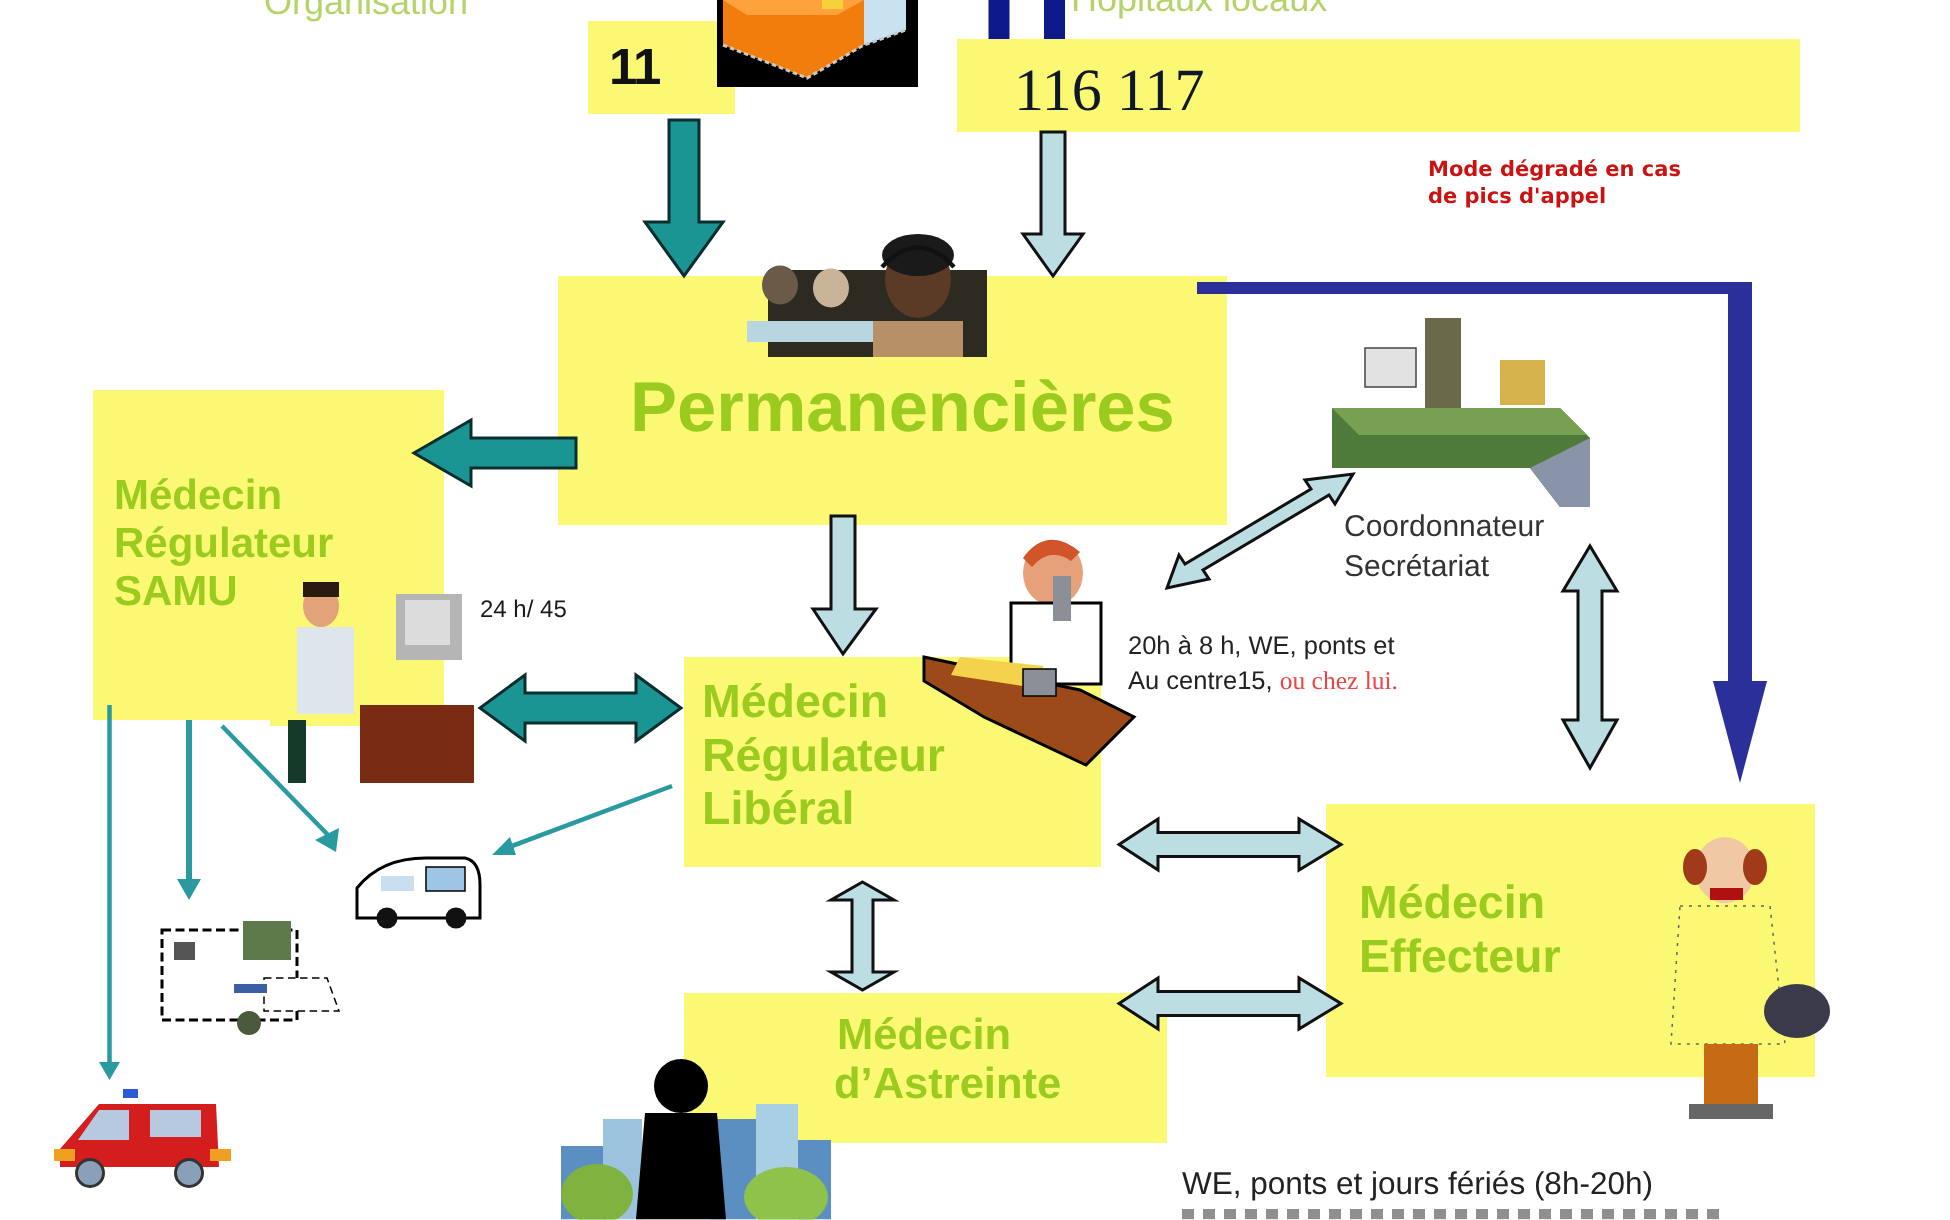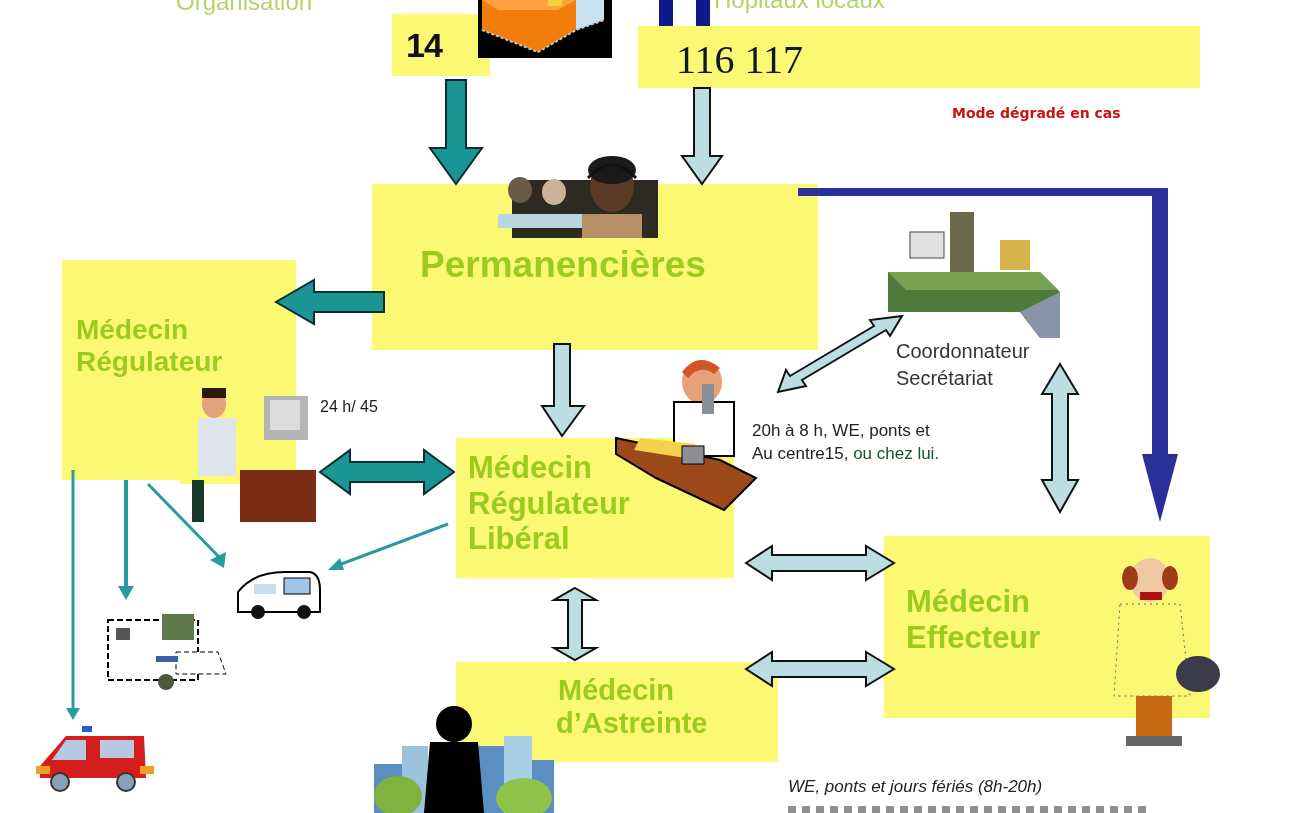--- a/index.html
+++ b/index.html
@@ -16,58 +16,60 @@
 
 <div class="title-partial" style="left:176px; top:-12px;">Organisation</div>
 <div class="title-partial" style="left:714px; top:-14px;">Hôpitaux locaux</div>
 
 <div class="abs" style="left:655px; top:0; width:62px; height:26px;">
   <div class="abs" style="left:4px; top:0; width:14px; height:26px; background:#0e1a8c;"></div>
   <div class="abs" style="left:41px; top:0; width:14px; height:26px; background:#0e1a8c;"></div>
 </div>
 
 <div class="box" style="left:392px; top:14px; width:98px; height:62px;"></div>
-<div class="abs" style="left:406px; top:26px; font-size:34px; font-weight:bold; color:#111; font-family:'Liberation Sans', sans-serif; letter-spacing:-1px;">14</div>
+<div class="abs" style="left:406px; top:26px; font-size:34px; font-weight:bold; color:#111; font-family:'Liberation Sans', sans-serif; letter-spacing:-1px;">11</div>
 
 <div class="abs" style="left:478px; top:0; width:134px; height:58px; background:#000;">
   <svg width="134" height="58" viewBox="0 0 134 58">
     <polygon points="4,0 98,0 98,30 60,52 4,30" fill="#f07d0c"></polygon>
     <polygon points="4,0 98,0 80,10 20,10" fill="#ffa23b"></polygon>
     <polygon points="98,0 126,0 126,20 98,30" fill="#c9e2f0"></polygon>
     <polyline points="4,30 60,52 98,30 126,20" fill="none" stroke="#c8c8c8" stroke-width="2" stroke-dasharray="3,2"></polyline>
     <rect x="70" y="0" width="14" height="6" fill="#f5d23a"></rect>
   </svg>
 </div>
 
 <div class="box" style="left:638px; top:26px; width:562px; height:62px;"></div>
 <div class="abs" style="left:676px; top:36px; font-size:40px; color:#0f172a; font-family:'Liberation Serif', serif;">116 117</div>
 
 <div class="abs" style="left:952px; top:104px; color:#cc1111; font-weight:bold; font-size:14px; line-height:1.3; font-family:'DejaVu Sans', sans-serif;">
   <div>Mode dégradé en cas</div>
+  <div>de pics d'appel</div>
 </div>
 
 <div class="box" style="left:372px; top:184px; width:446px; height:166px;"></div>
 <div class="abs" style="left:498px; top:158px; width:160px; height:80px;">
   <svg width="160" height="80" viewBox="0 0 160 80">
     <rect x="14" y="22" width="146" height="58" fill="#2d2a22"></rect>
     <ellipse cx="22" cy="32" rx="12" ry="13" fill="#6b5a48"></ellipse>
     <ellipse cx="56" cy="34" rx="12" ry="13" fill="#c9b49a"></ellipse>
     <ellipse cx="114" cy="28" rx="22" ry="26" fill="#5b3a26"></ellipse>
     <ellipse cx="114" cy="12" rx="24" ry="14" fill="#1a1a1a"></ellipse>
     <rect x="0" y="56" width="96" height="14" fill="#b9d5df"></rect>
     <rect x="84" y="56" width="60" height="24" fill="#b79068"></rect>
     <path d="M90 20 Q114 -6 138 20" fill="none" stroke="#111" stroke-width="3"></path>
   </svg>
 </div>
-<div class="lbl" style="left:420px; top:244px; font-size:37px;">Permanencières</div>
+<div class="lbl" style="left:420px; top:244px; font-size:47px;">Permanencières</div>
 
 <div class="box" style="left:62px; top:260px; width:234px; height:220px;"></div>
 <div class="lbl" style="left:76px; top:314px; font-size:28px;">
   <div>Médecin</div>
   <div>Régulateur</div>
+  <div>SAMU</div>
 </div>
 
 <div class="abs" style="left:180px; top:384px; width:136px; height:138px; background:#fbf873;">
   <svg width="136" height="138" viewBox="0 0 136 138">
     <rect x="0" y="0" width="136" height="138" fill="#ffffff"></rect>
     <rect x="0" y="0" width="116" height="100" fill="#fbf873"></rect>
     <ellipse cx="34" cy="20" rx="12" ry="14" fill="#e2a37a"></ellipse>
     <rect x="22" y="4" width="24" height="10" fill="#2a1a10"></rect>
     <rect x="18" y="34" width="38" height="58" fill="#dfe5ec"></rect>
     <rect x="84" y="12" width="44" height="44" fill="#b5b5b5"></rect>
@@ -107,21 +109,21 @@
     <rect x="120" y="28" width="30" height="30" fill="#d6b24a"></rect>
   </svg>
 </div>
 <div class="plain" style="left:896px; top:338px; font-size:20px; color:#333;">
   <div>Coordonnateur</div>
   <div>Secrétariat</div>
 </div>
 
 <div class="plain" style="left:752px; top:420px; font-size:17px; color:#222;">
   <div>20h à 8 h, WE, ponts et</div>
-  <div><span>Au centre15, </span><span style="color:#14532d;">ou chez lui.</span></div>
+  <div><span>Au centre15, </span><span style="color:#ef4444;font-family:Liberation Serif, serif;">ou chez lui.</span></div>
 </div>
 
 <div class="box" style="left:884px; top:536px; width:326px; height:182px;"></div>
 <div class="lbl" style="left:906px; top:584px; font-size:31px;">
   <div>Médecin</div>
   <div>Effecteur</div>
 </div>
 
 <div class="abs" style="left:1090px; top:556px; width:150px; height:196px;">
   <svg width="150" height="196" viewBox="0 0 150 196">
@@ -149,21 +151,21 @@
     <rect x="120" y="40" width="30" height="67" fill="#5b8fc2"></rect>
     <rect x="150" y="30" width="28" height="77" fill="#a8cfe4"></rect>
     <rect x="178" y="54" width="22" height="53" fill="#5b8fc2"></rect>
     <ellipse cx="44" cy="90" rx="24" ry="20" fill="#7fb23e"></ellipse>
     <ellipse cx="170" cy="92" rx="28" ry="20" fill="#8fc24a"></ellipse>
     <ellipse cx="100" cy="18" rx="18" ry="18" fill="#000"></ellipse>
     <path d="M76 36 L124 36 L130 107 L70 107 Z" fill="#000"></path>
   </svg>
 </div>
 
-<div class="plain" style="left:788px; top:776px; font-size:17px; color:#222;font-style:italic;">WE, ponts et jours fériés (8h-20h)</div>
+<div class="plain" style="left:788px; top:776px; font-size:21px; color:#222;">WE, ponts et jours fériés (8h-20h)</div>
 <div class="abs" style="left:788px; top:806px; width:360px; height:7px; overflow:hidden;">
   <div style="height:7px; background:repeating-linear-gradient(90deg,#444 0 8px, transparent 8px 14px); opacity:0.6;"></div>
 </div>
 
 <div class="abs" style="left:234px; top:562px; width:90px; height:60px;">
   <svg width="90" height="60" viewBox="0 0 90 60">
     <path d="M4 30 Q20 10 50 10 L76 10 Q86 12 86 28 L86 50 L4 50 Z" fill="#ffffff" stroke="#000" stroke-width="2"></path>
     <rect x="50" y="16" width="26" height="16" fill="#9ec5e6" stroke="#000"></rect>
     <rect x="20" y="22" width="22" height="10" fill="#c9dff0"></rect>
     <circle cx="24" cy="50" r="7" fill="#111"></circle>

